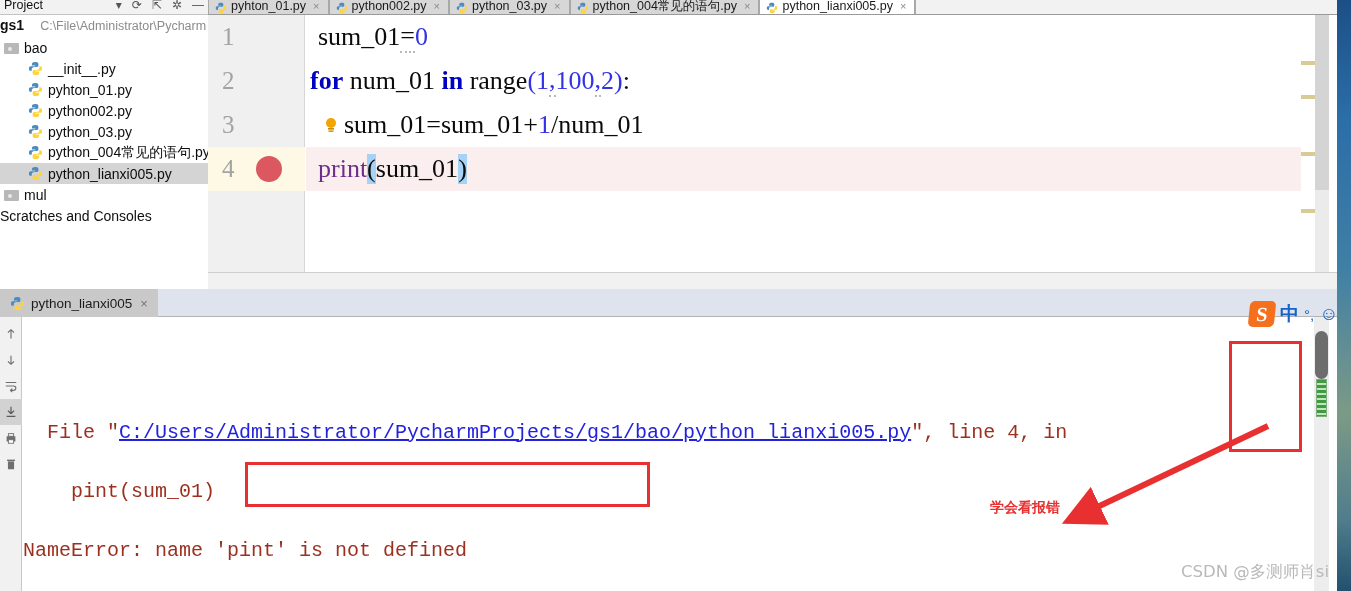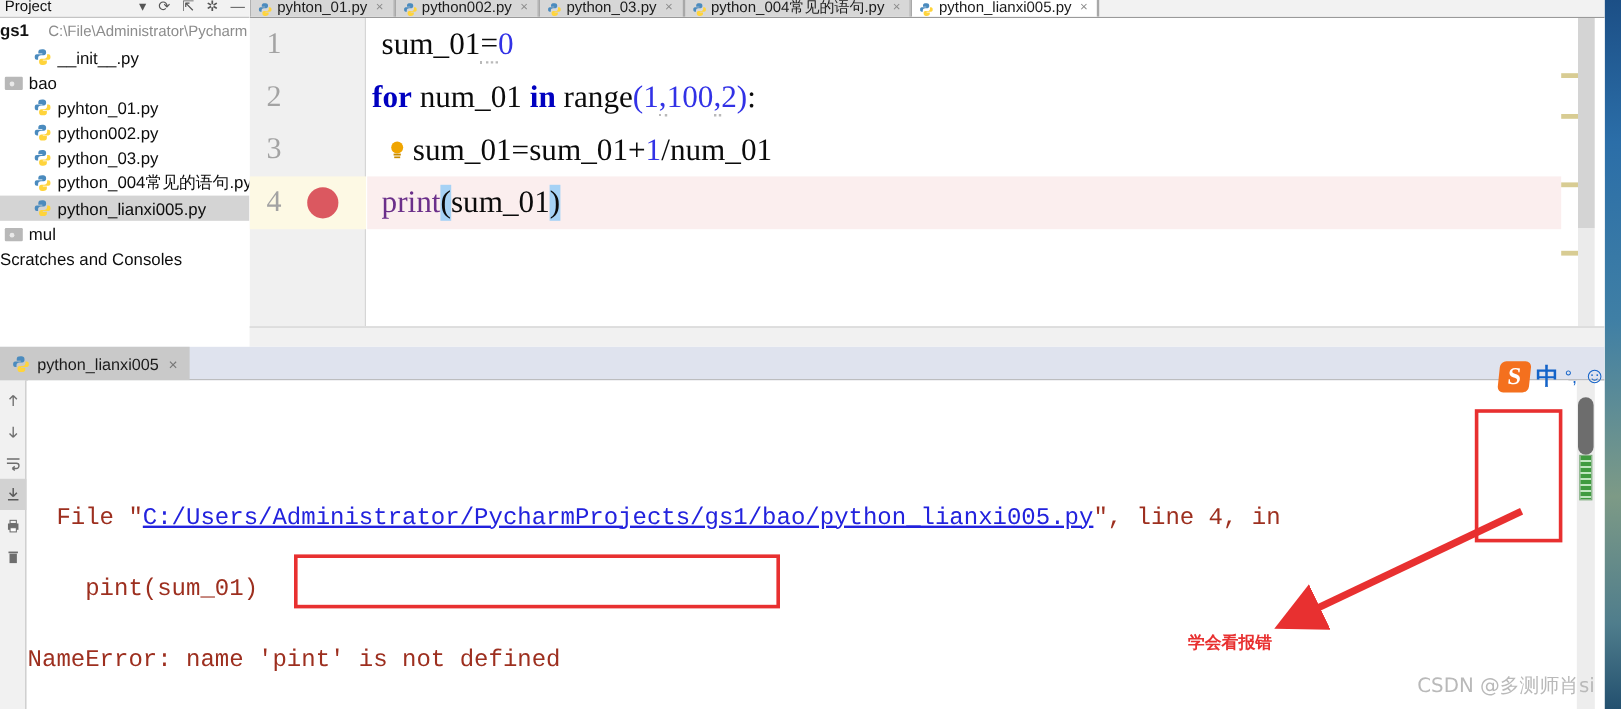--- a/index.html
+++ b/index.html
@@ -222,21 +222,21 @@
     background: repeating-linear-gradient(#3f9b3f 0 3px, #bfe6bf 3px 5px);
     border: 1px solid #7fae7f;
   }
 
   
   .anno-box {
     position: absolute; border: 3px solid #e83030; background: transparent;
   }
   .anno-text {
     position:absolute; color:#e83030; font-size: 14px; font-weight: bold;
-    font-family: "DejaVu Sans", sans-serif; white-space: nowrap; margin-top: 28px;
+    font-family: "DejaVu Sans", sans-serif; white-space: nowrap;
   }
   .anno-arrow { position:absolute; pointer-events:none; }
 
   
   .ime-bar {
     position:absolute; top: 300px; left: 1249px; width: 102px; height: 28px;
     display:flex; align-items:center; gap: 5px;
   }
   .ime-logo {
     width: 26px; height: 26px; background:#f4701e; border-radius: 5px;
@@ -333,33 +333,33 @@
           <span>✲</span>
           <span>—</span>
         </span>
       </div>
 
       <div class="proj-root">
         <span class="rname">gs1</span>
         <span class="rpath">C:\File\Administrator\Pycharm</span>
       </div>
 
-      <div class="tree-row lvl2">
-        <span class="pyfile-ico">
-          <svg viewBox="0 0 16 16" width="15" height="15">
-              <path d="M7.6 1C5.4 1 4.2 1.7 4.2 3.3v1.6h3.6v.6H2.9C1.4 5.5 1 6.6 1 8s.4 2.5 1.9 2.5h1.1V8.8c0-1.4 1.2-2.4 2.6-2.4h2.6c1.1 0 1.9-.9 1.9-2V3.3C11.1 1.9 10 1 8.5 1H7.6z" fill="#4b8bbe"></path>
-              <path d="M8.4 15c2.2 0 3.4-.7 3.4-2.3v-1.6H8.2v-.6h4.9c1.5 0 1.9-1.1 1.9-2.5s-.4-2.5-1.9-2.5h-1.1v1.7c0 1.4-1.2 2.4-2.6 2.4H6.8c-1.1 0-1.9.9-1.9 2v1.1c0 1.4 1.1 2.3 2.6 2.3h.9z" fill="#ffd43b"></path>
-            </svg>
-        </span>
-        <span class="label">__init__.py</span>
-      </div>
-
       <div class="tree-row lvl1">
         <span class="folder-ico"></span>
         <span class="label">bao</span>
+      </div>
+
+      <div class="tree-row lvl2">
+        <span class="pyfile-ico">
+          <svg viewBox="0 0 16 16" width="15" height="15">
+              <path d="M7.6 1C5.4 1 4.2 1.7 4.2 3.3v1.6h3.6v.6H2.9C1.4 5.5 1 6.6 1 8s.4 2.5 1.9 2.5h1.1V8.8c0-1.4 1.2-2.4 2.6-2.4h2.6c1.1 0 1.9-.9 1.9-2V3.3C11.1 1.9 10 1 8.5 1H7.6z" fill="#4b8bbe"></path>
+              <path d="M8.4 15c2.2 0 3.4-.7 3.4-2.3v-1.6H8.2v-.6h4.9c1.5 0 1.9-1.1 1.9-2.5s-.4-2.5-1.9-2.5h-1.1v1.7c0 1.4-1.2 2.4-2.6 2.4H6.8c-1.1 0-1.9.9-1.9 2v1.1c0 1.4 1.1 2.3 2.6 2.3h.9z" fill="#ffd43b"></path>
+            </svg>
+        </span>
+        <span class="label">__init__.py</span>
       </div>
 
       <div class="tree-row lvl2">
         <span class="pyfile-ico">
           <svg viewBox="0 0 16 16" width="15" height="15">
               <path d="M7.6 1C5.4 1 4.2 1.7 4.2 3.3v1.6h3.6v.6H2.9C1.4 5.5 1 6.6 1 8s.4 2.5 1.9 2.5h1.1V8.8c0-1.4 1.2-2.4 2.6-2.4h2.6c1.1 0 1.9-.9 1.9-2V3.3C11.1 1.9 10 1 8.5 1H7.6z" fill="#4b8bbe"></path>
               <path d="M8.4 15c2.2 0 3.4-.7 3.4-2.3v-1.6H8.2v-.6h4.9c1.5 0 1.9-1.1 1.9-2.5s-.4-2.5-1.9-2.5h-1.1v1.7c0 1.4-1.2 2.4-2.6 2.4H6.8c-1.1 0-1.9.9-1.9 2v1.1c0 1.4 1.1 2.3 2.6 2.3h.9z" fill="#ffd43b"></path>
             </svg>
         </span>
         <span class="label">pyhton_01.py</span>

